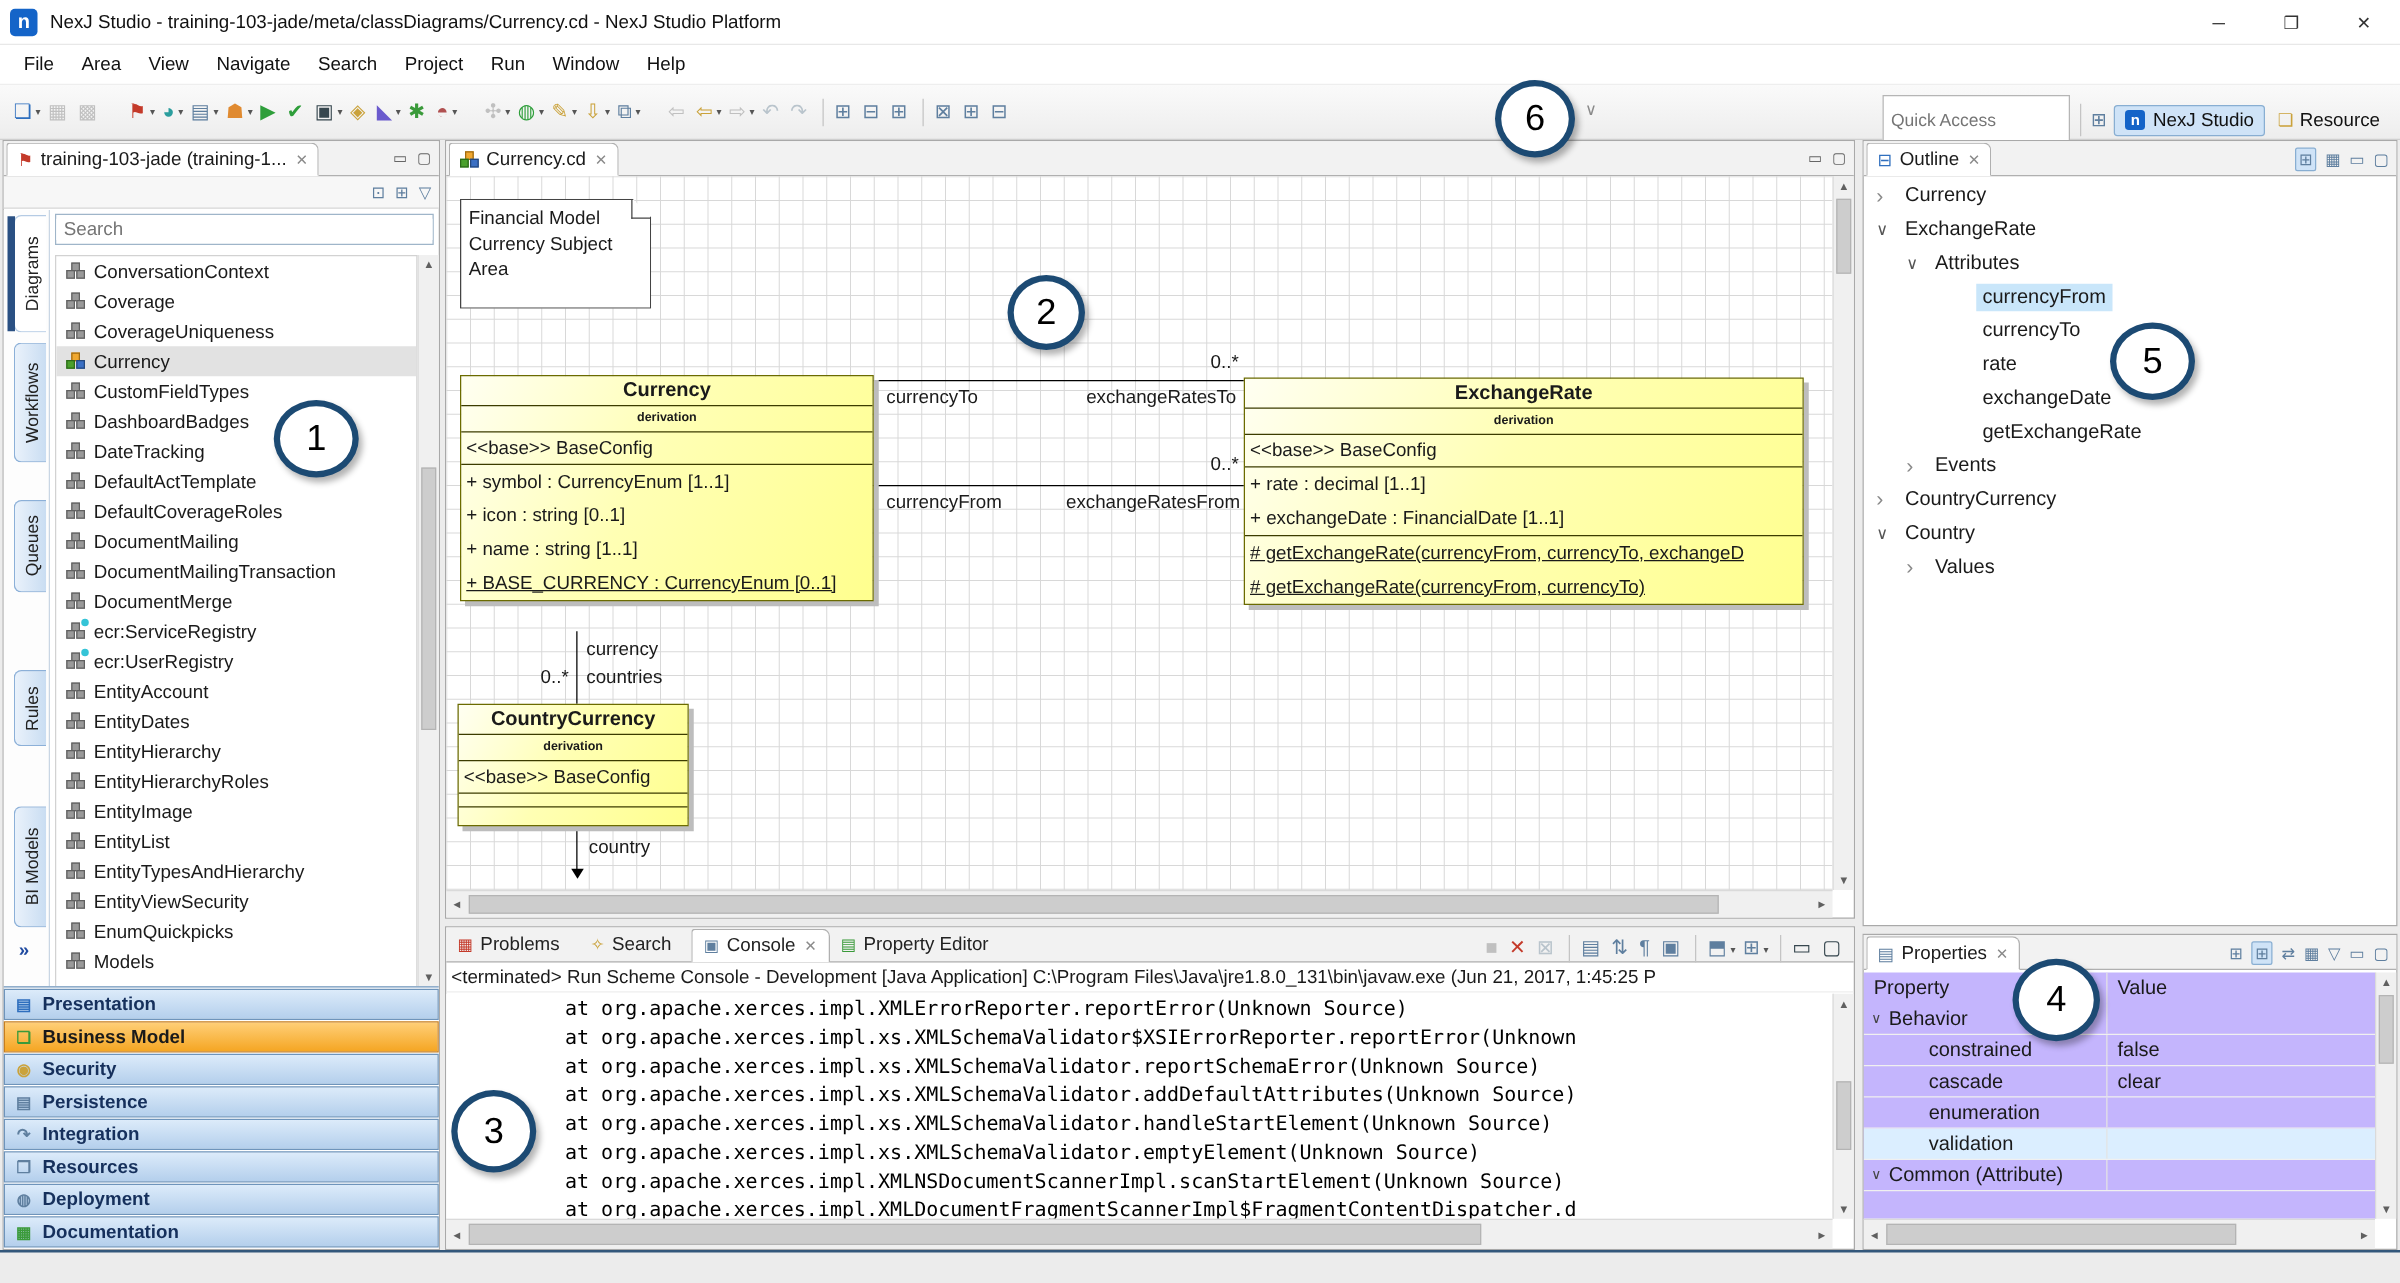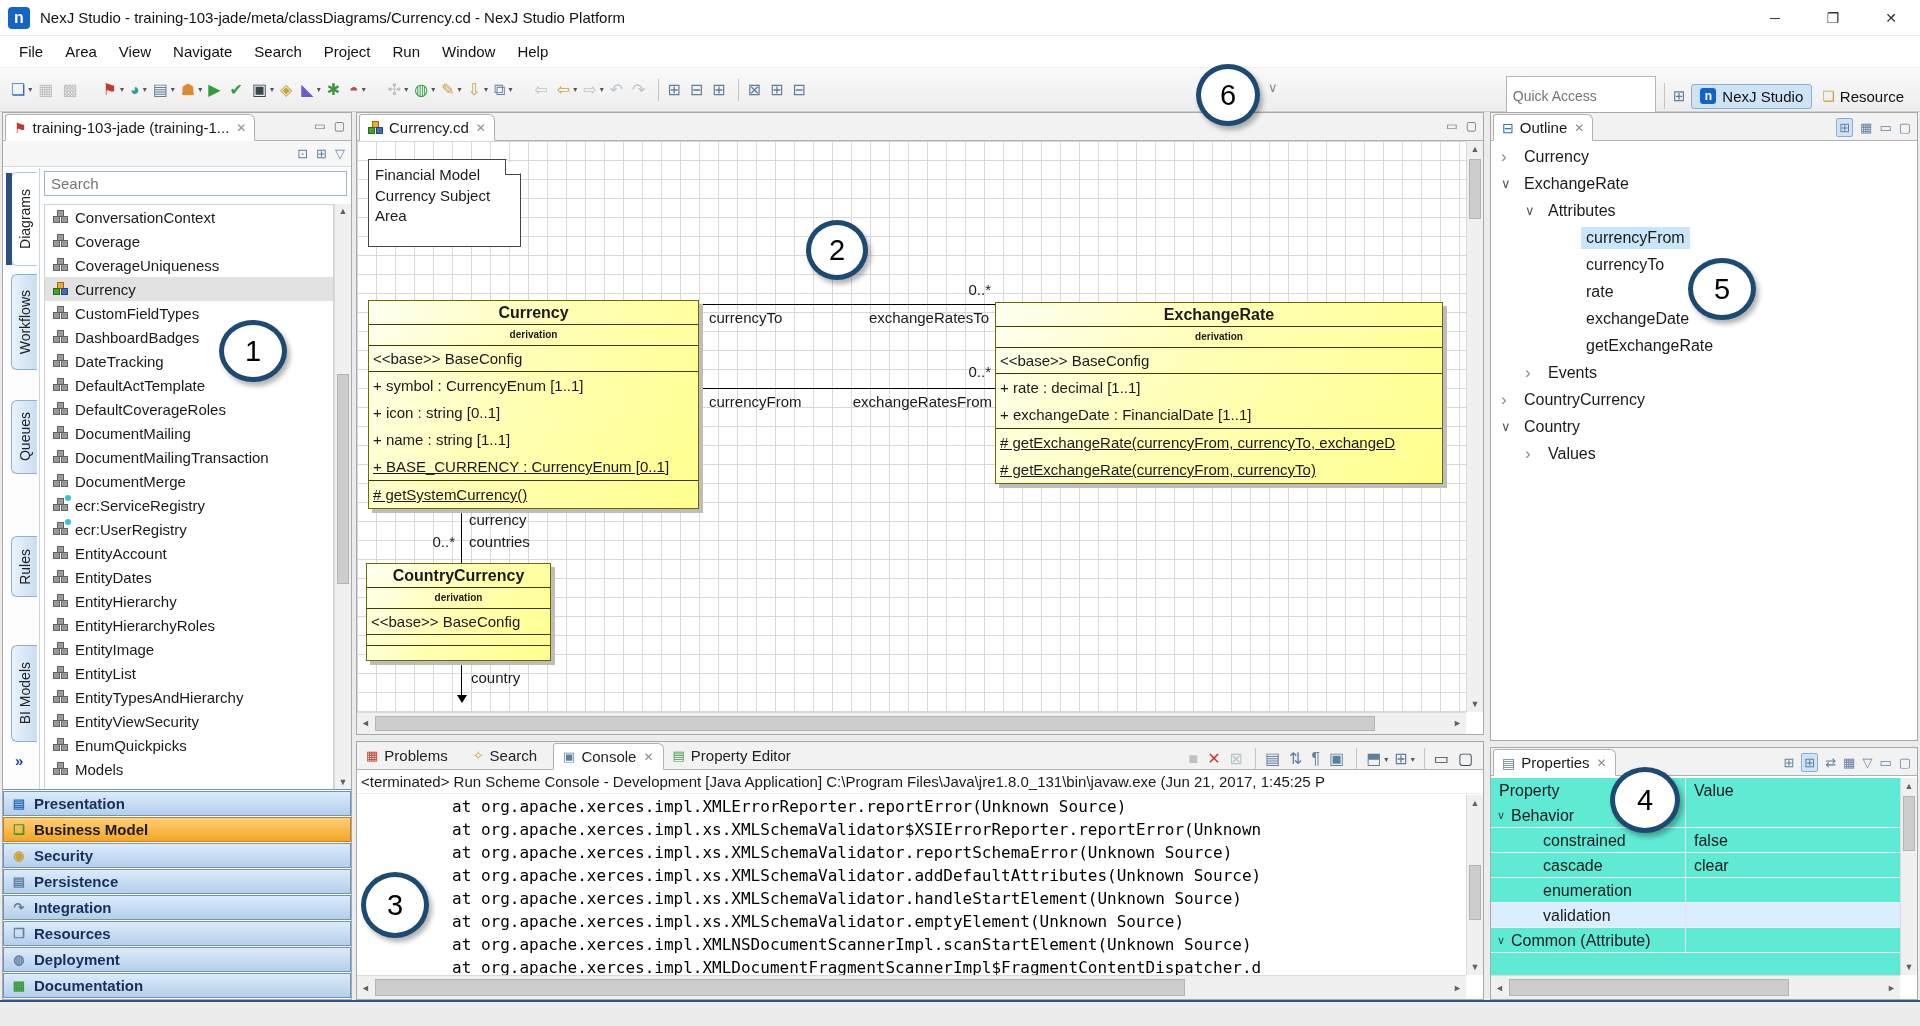--- a/index.html
+++ b/index.html
@@ -131,21 +131,21 @@
   .orow.l0 { padding-left:10px; } .orow.l1 { padding-left:34px; } .orow.l2 { padding-left:72px; }
   .oarrow { width:18px; font-size:13px; color:#555; }
   .oarrow.col { font-size:17px; color:#8a8a8a; line-height:10px; }
   .olabel { padding:2px 5px; }
   .orow.selected .olabel { background:#c9e6fa; }
 
   
   #props-panel { left:1490px; top:747px; width:428px; height:253px; }
   .ptools { position:absolute; right:6px; top:5px; display:flex; align-items:center; }
   .ptools span { margin-left:7px; font-size:13px; color:#5f7f9f; }
-  .pgrid { position:absolute; left:0; top:30px; right:17px; bottom:24px; overflow:hidden; background:#5eead4; }
+  .pgrid { position:absolute; left:0; top:30px; right:17px; bottom:24px; overflow:hidden; background:#c4b5fd; }
   .prow { display:flex; height:25px; line-height:25px; font-size:16px; border-bottom:1px solid #f0f0f0; }
   .pcell { overflow:hidden; white-space:nowrap; }
   .pname { width:195px; border-right:1px solid #e4e4e4; display:flex; align-items:center; }
   .pval { flex:1; padding-left:8px; }
   .prow .ptext { padding-left:36px; }
   .prow.group .ptext { padding-left:4px; }
   .prow.header { border-bottom:none; }
   .prow.header .ptext { padding-left:8px; }
   .prow.selected { background:#dbeeff; }
   .parrow { width:16px; padding-left:6px; font-size:11px; color:#444; }
@@ -741,24 +741,20 @@
       <div class="uml-title">Currency</div>
       <div class="uml-stereo">derivation</div>
       <div class="uml-base">&lt;&lt;base&gt;&gt; BaseConfig</div>
       <div class="uml-cmp">
 
       <div class="uml-row">+ symbol : CurrencyEnum [1..1]</div>
           <div class="uml-row">+ icon : string [0..1]</div>
           <div class="uml-row">+ name : string [1..1]</div>
           <div class="uml-row static">+ BASE_CURRENCY : CurrencyEnum [0..1]</div>
         </div>
-      <div class="uml-cmp">
-
-      <div class="uml-row static"># getSystemCurrency()</div>
-        </div>
     </div>
 
     <div class="umlbox" style="left:638px; top:161px; width:448px;">
       <div class="uml-title">ExchangeRate</div>
       <div class="uml-stereo">derivation</div>
       <div class="uml-base">&lt;&lt;base&gt;&gt; BaseConfig</div>
       <div class="uml-cmp">
 
       <div class="uml-row">+ rate : decimal [1..1]</div>
           <div class="uml-row">+ exchangeDate : FinancialDate [1..1]</div>

